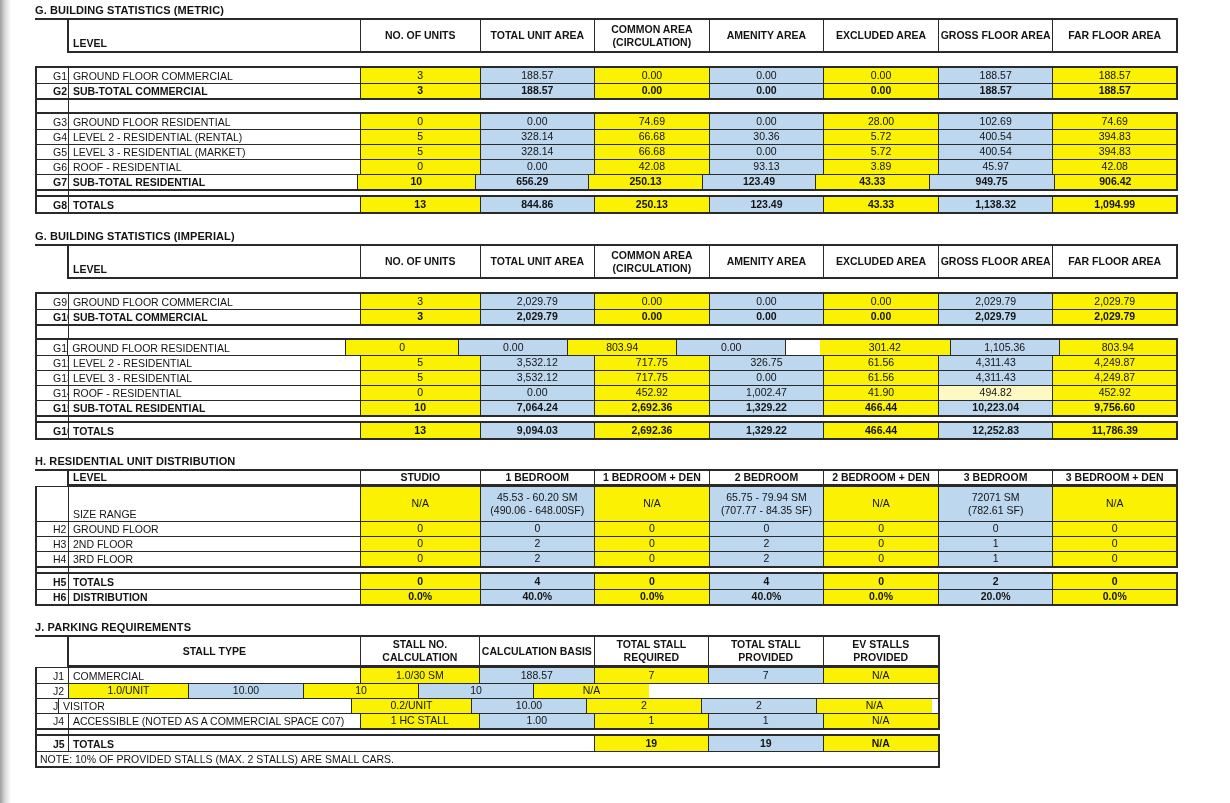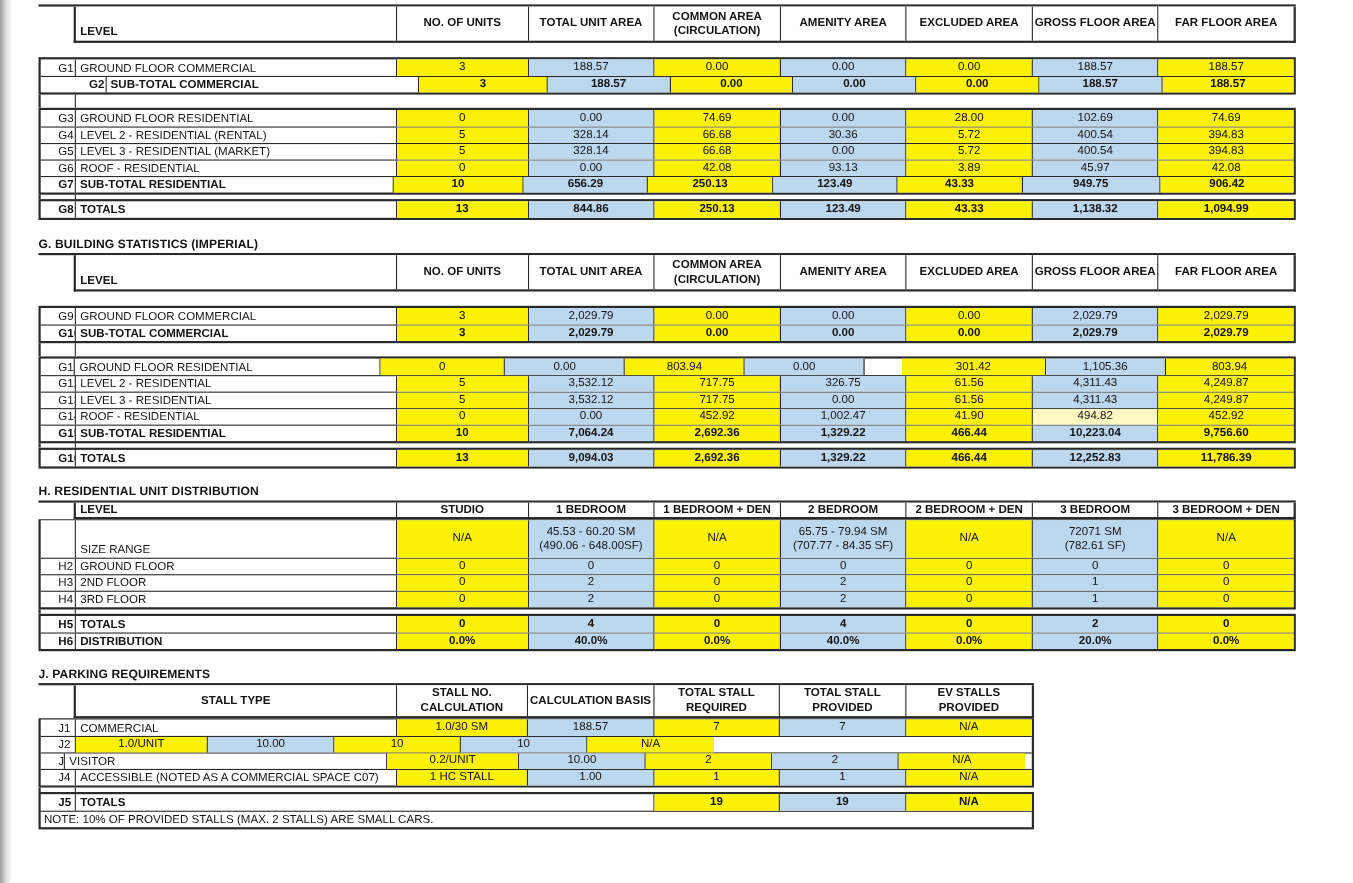--- a/index.html
+++ b/index.html
@@ -48,20 +48,21 @@
   .conn { width:34px; border-left:2px solid #2a2a2a; border-right:1px solid #2a2a2a; }
 </style>
 </head>
 <body>
 
 <div class="scan-edge"></div>
 
 <div class="sheet">
 
   <section class="sec-metric">
+    <div class="title">G. BUILDING STATISTICS (METRIC)</div>
     <div style="width: 1143px;">
         <div class="rule" style="width: 1143px;"></div>
         <div class="hrow h-stats" style="width: 1111px;">
           <div class="hcell hlevel bottom" style="width: 293px;">LEVEL</div>
           <div class="hcell" style="width: 120px;">NO. OF UNITS</div>
           <div class="hcell" style="width: 115px;">TOTAL UNIT AREA</div>
           <div class="hcell" style="width: 115px;">COMMON AREA
 (CIRCULATION)</div>
           <div class="hcell" style="width: 115px;">AMENITY AREA</div>
           <div class="hcell" style="width: 115px;">EXCLUDED AREA</div>
@@ -75,21 +76,21 @@
             <div class="clabel" style="width: 293px;">GROUND FLOOR COMMERCIAL</div>
             <div class="cval" style="width: 120px; background: rgb(250, 241, 3);">3</div>
             <div class="cval" style="width: 115px; background: rgb(189, 215, 238);">188.57</div>
             <div class="cval" style="width: 115px; background: rgb(250, 241, 3);">0.00</div>
             <div class="cval" style="width: 115px; background: rgb(189, 215, 238);">0.00</div>
             <div class="cval" style="width: 115px; background: rgb(250, 241, 3);">0.00</div>
             <div class="cval" style="width: 115px; background: rgb(189, 215, 238);">188.57</div>
             <div class="cval" style="width: 123px; background: rgb(250, 241, 3);">188.57</div>
           </div>
           <div class="row bold">
-            <div class="cid" style="width: 32px; margin-left: 28px;">G2</div>
+            <div class="cid" style="width: 32px;">G2</div>
             <div class="clabel" style="width: 293px;">SUB-TOTAL COMMERCIAL</div>
             <div class="cval" style="width: 120px; background: rgb(250, 241, 3);">3</div>
             <div class="cval" style="width: 115px; background: rgb(189, 215, 238);">188.57</div>
             <div class="cval" style="width: 115px; background: rgb(250, 241, 3);">0.00</div>
             <div class="cval" style="width: 115px; background: rgb(189, 215, 238);">0.00</div>
             <div class="cval" style="width: 115px; background: rgb(250, 241, 3);">0.00</div>
             <div class="cval" style="width: 115px; background: rgb(189, 215, 238);">188.57</div>
             <div class="cval" style="width: 123px; background: rgb(250, 241, 3);">188.57</div>
           </div>
         </div>

